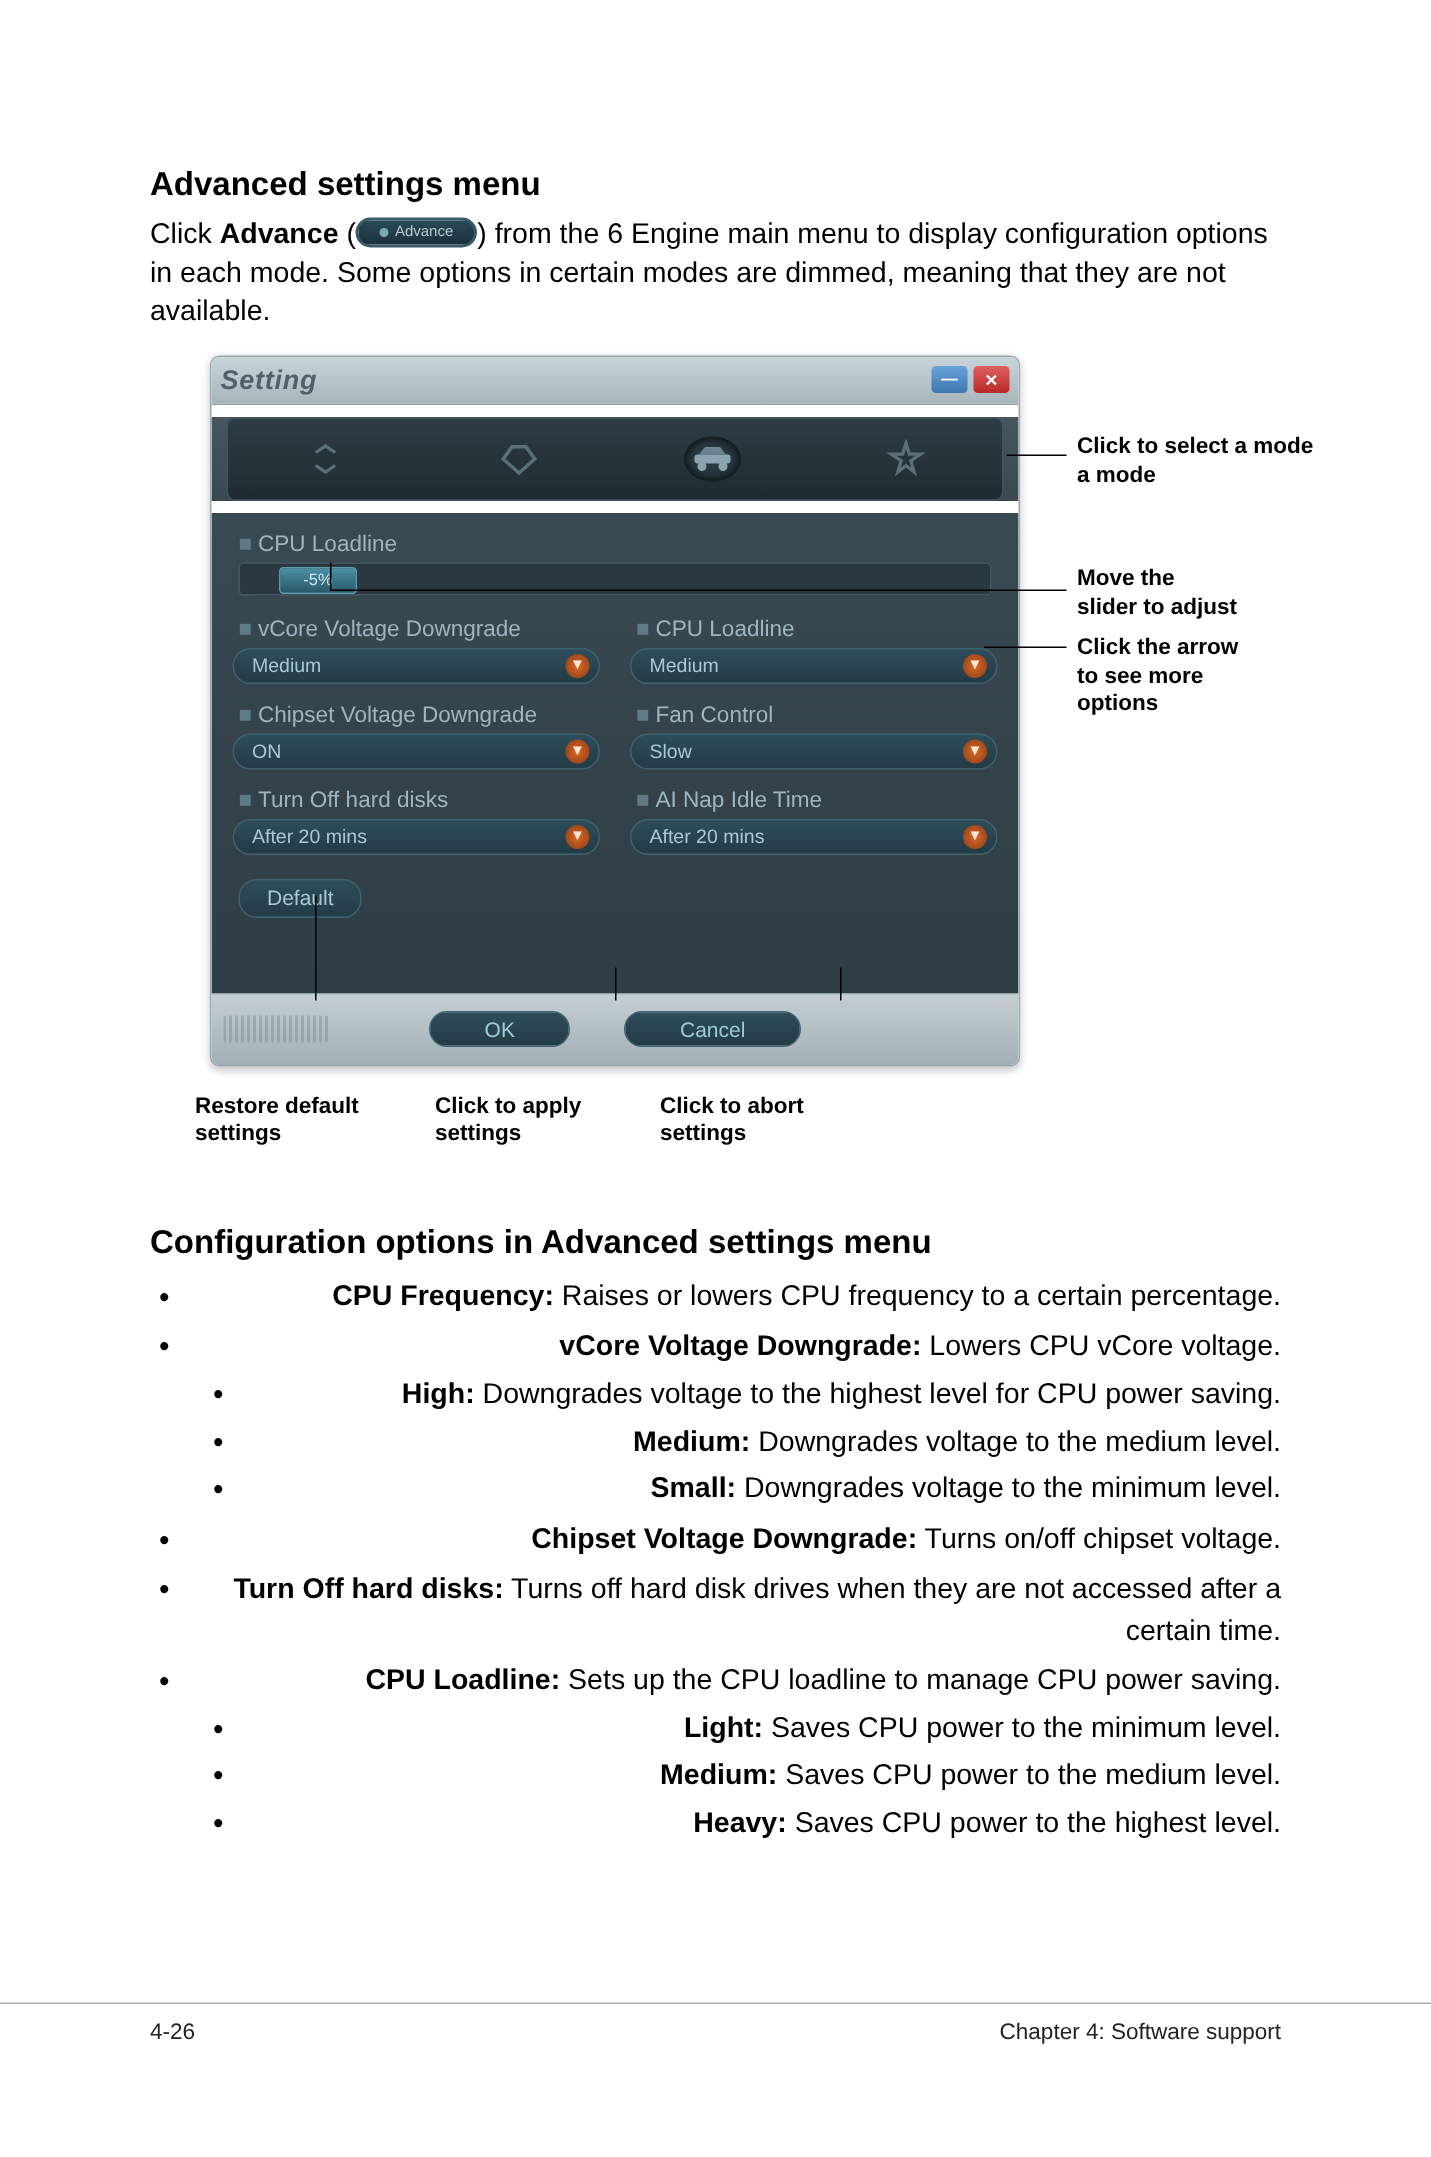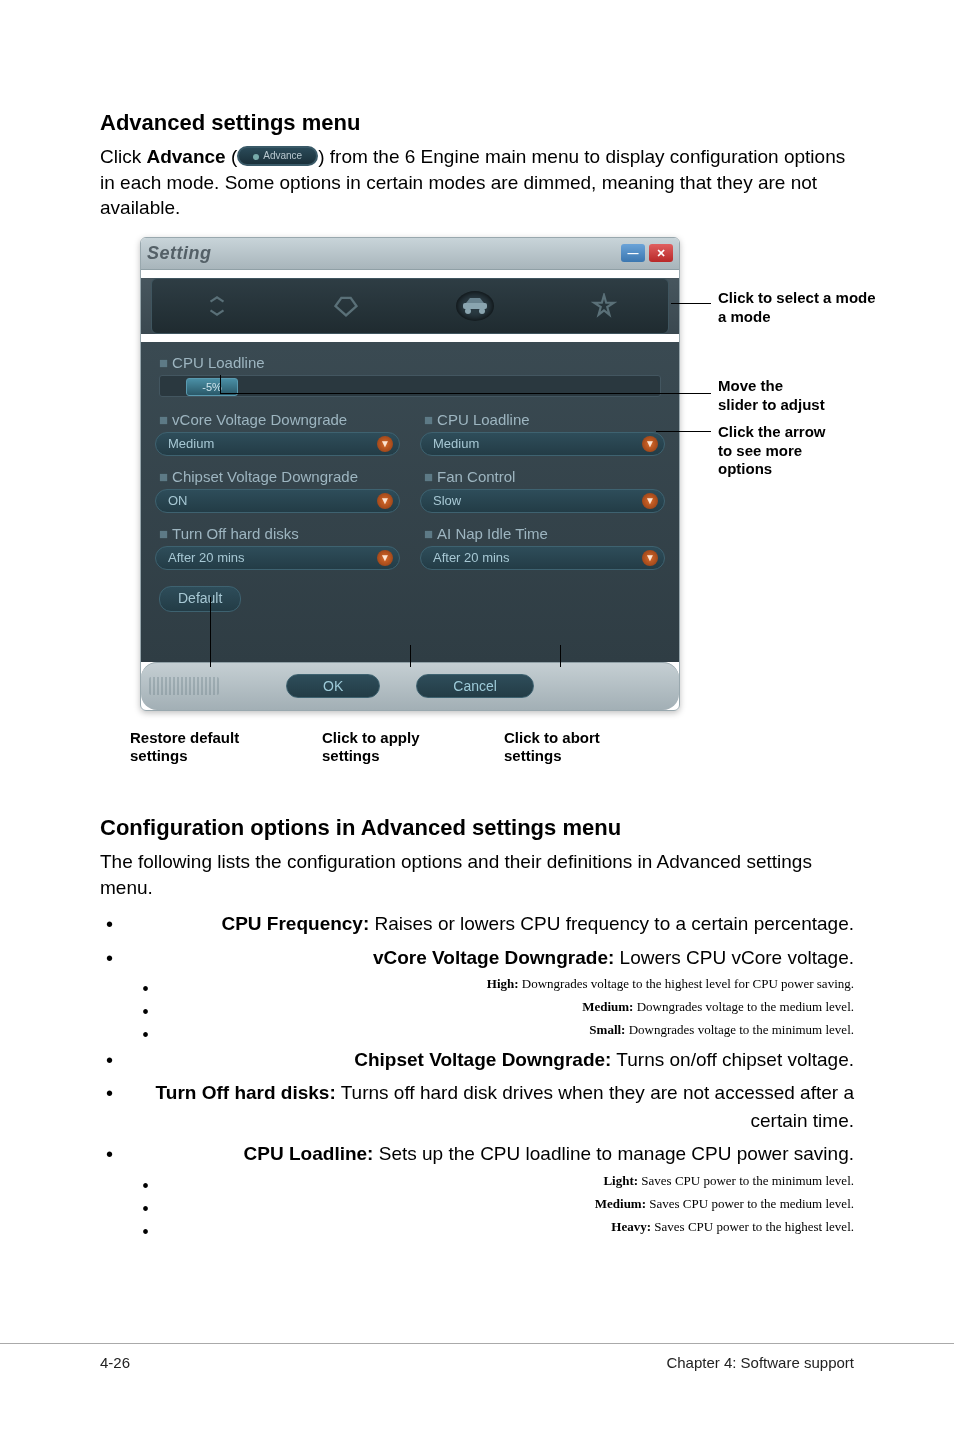--- a/index.html
+++ b/index.html
@@ -30,38 +30,38 @@
 .section-label .bullet { color: #5d7a86; margin-right: 4px; }
 .slider-track { background: #2a383f; border: 1px solid #435660; border-radius: 3px; height: 22px; margin: 0 4px 8px 4px; position: relative; }
 .slider-thumb { position: absolute; left: 26px; top: 2px; width: 52px; height: 18px; background: linear-gradient(#4a8fa5,#2a5868); border: 1px solid #5a9ab0; border-radius: 3px; color: #cfe5ee; font-size: 11px; display:flex; align-items:center; justify-content:center; }
 
 .grid2 { display: grid; grid-template-columns: 1fr 1fr; gap: 6px 20px; margin-top: 0px; }
 .select-pill { background: linear-gradient(#2e4d5a,#233c46); border: 1px solid #3e6270; border-radius: 12px; height: 24px; display: flex; align-items: center; justify-content: space-between; padding: 0 6px 0 12px; color: #a7c8d4; font-size: 13px; }
 .select-pill .arrow { width: 16px; height: 16px; border-radius: 50%; background: radial-gradient(#d86a2a,#8a3a14); color: #fce4d2; font-size: 10px; display:flex; align-items:center; justify-content:center; }
 .defbtn-row { margin: 16px 4px 14px 4px; }
 .defbtn { background: linear-gradient(#2e4d5a,#233c46); border: 1px solid #3e6270; display:inline-block; border-radius: 12px; height: 26px; color: #a7c8d4; font-size: 14px; padding: 3px 18px; }
 
-.footerbar { height: 48px; background: linear-gradient(#c5cfd3,#a2afb5); display: flex; align-items: center; justify-content: center; gap: 36px; border-top: 1px solid #90a0a6; position: relative; border-radius: 16px; }
+.footerbar { height: 48px; background: linear-gradient(#c5cfd3,#a2afb5); display: flex; align-items: center; justify-content: center; gap: 36px; border-top: 1px solid #90a0a6; position: relative; }
 .footerbar::before { content:""; position:absolute; left:8px; top:50%; transform:translateY(-50%); width:70px; height:18px; background: repeating-linear-gradient(90deg,#6a7e86 0 2px, transparent 2px 4px); opacity:.35; border-radius: 2px; }
 .pillbtn { background: linear-gradient(#2e4d5a,#233c46); border: 1px solid #3e6270; border-radius: 12px; height: 24px; color: #9dcad8; font-size: 14px; padding: 2px 36px; display: flex; align-items: center; }
 
 
 .callouts { position: absolute; left: 0; top: 0; width: 100%; height: 100%; pointer-events: none; }
 .cline { position: absolute; background: #000; }
 .capline { position: absolute; font-size: 15px; font-weight: bold; color: #000; line-height: 1.25; white-space: nowrap; }
 
-.bottom-caps { display: flex; gap: 32px; margin-top: 18px; padding-left: 30px; }
+.bottom-caps { display: flex; margin-top: 18px; padding-left: 30px; }
 .bcap { font-size: 15px; font-weight: bold; line-height: 1.2; max-width: 180px; }
 
 
 ul.opts { list-style: none; margin-top: 10px; }
 ul.opts > li { position: relative; padding-left: 36px; font-size: 19px; line-height: 1.45; margin-bottom: 6px; text-align: right; }
 ul.opts > li::before { content: "•"; position: absolute; left: 6px; top: 0; font-size: 20px; }
 ul.sub { list-style: none; margin-top: 4px; }
-ul.sub > li { position: relative; padding-left: 36px; font-size: 13px; line-height: 1.45; margin-bottom: 4px; font-family: Liberation Serif, serif; }
+ul.sub > li { position: relative; padding-left: 36px; font-size: 19px; line-height: 1.45; margin-bottom: 4px; }
 ul.sub > li::before { content: "•"; position: absolute; left: 6px; top: 0; font-size: 20px; }
 
 .foot { font-size: 15px; display: flex; justify-content: space-between; padding: 0 100px; margin-top: 60px; border-top: 1px solid #aaa; padding-top: 10px; color: #222; }
 </style>
 </head>
 <body>
 
 <div class="page">
   <h2 class="h-adv">Advanced settings menu</h2>
   <p class="intro">
@@ -205,21 +205,20 @@
         </div>
         <div class="bcap" style="width:150px;">
           <span>Click to abort</span><br>
           <span>settings</span>
         </div>
       </div>
     </div>
   </div>
 
   <h2 class="h-conf">Configuration options in Advanced settings menu</h2>
-  <p class="intro">The following lists the configuration options and their definitions in Advanced settings menu.</p>
 
   <ul class="opts">
     <li><b>CPU Frequency:</b><span> Raises or lowers CPU frequency to a certain percentage.</span></li>
     <li><b>vCore Voltage Downgrade:</b><span> Lowers CPU vCore voltage.</span>
       <ul class="sub">
         <li><b>High:</b><span> Downgrades voltage to the highest level for CPU power saving.</span></li>
         <li><b>Medium:</b><span> Downgrades voltage to the medium level.</span></li>
         <li><b>Small:</b><span> Downgrades voltage to the minimum level.</span></li>
       </ul>
     </li>

